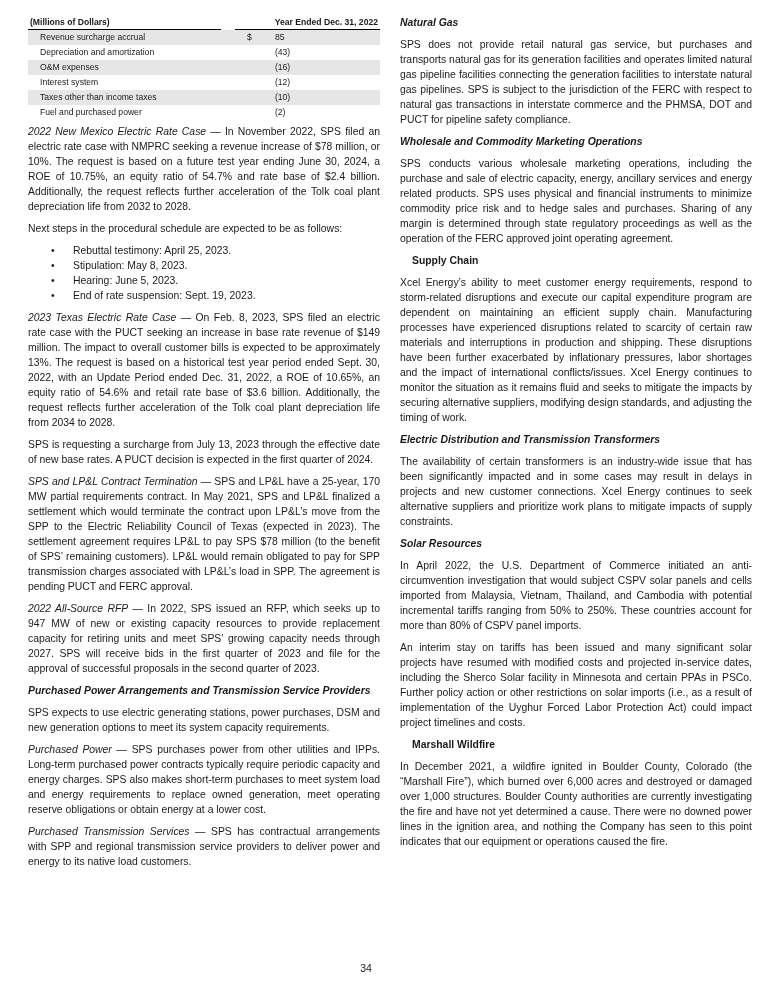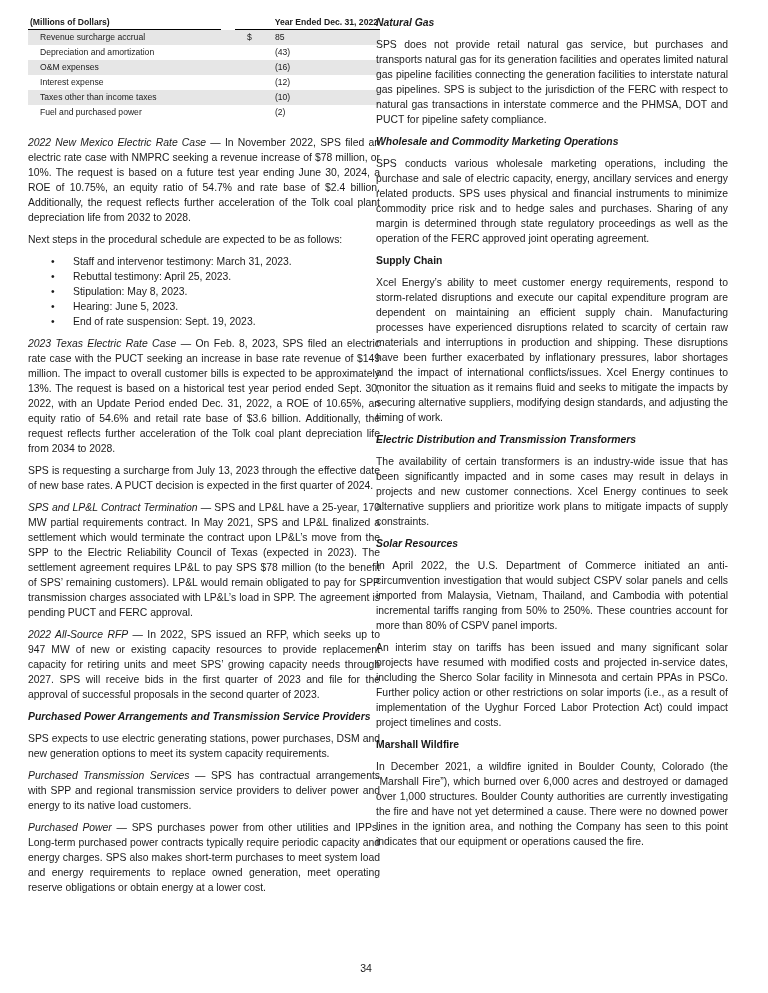--- a/index.html
+++ b/index.html
@@ -3,26 +3,26 @@
 <meta charset="utf-8">
 <style>
   html, body { margin: 0; padding: 0; background: #ffffff; }
   body {
     width: 768px; height: 993px; position: relative; overflow: hidden;
     font-family: "Liberation Sans", sans-serif; color: #1a1a1a;
     font-size: 10.4px; line-height: 15px;
   }
   .col { position: absolute; top: 15px; width: 352px; }
   .col-left { left: 28px; }
-  .col-right { left: 376px; }
+  .col-right { left: 400px; }
   p { margin: 0 0 7px 0; text-align: justify; }
   .it { font-style: italic; }
   .subhead { font-weight: bold; font-style: italic; margin: 0 0 7px 0; }
-  .boldhead { font-weight: bold; margin: 0 0 7px 0; }
-  table.fin { width: 100%; border-collapse: collapse; font-size: 8.6px; line-height: 11px; margin-bottom: 15px; }
+  .boldhead { font-weight: bold; margin: 0 0 7px 12px; }
+  table.fin { width: 100%; border-collapse: collapse; font-size: 8.6px; line-height: 11px; margin-bottom: 4px; }
   table.fin th { font-weight: bold; text-align: left; padding: 2px 2px 1px 2px; border-bottom: 1px solid #000; }
   table.fin th.yr { text-align: right; }
   table.fin td { padding: 2px 2px 2px 12px; }
   table.fin td.cur { width: 14px; }
   table.fin td.val { text-align: left; }
   table.fin tr.shade td { background: #e6e6e6; }
   table.fin th.gap { border-bottom: none; width: 10px; }
   ul.bullets { list-style: none; margin: 0 0 7px 0; padding: 0 0 0 23px; }
   ul.bullets li { position: relative; padding-left: 22px; }
   ul.bullets li::before { content: "\2022"; position: absolute; left: 0; }
@@ -56,21 +56,21 @@
         <td class="cur"></td>
         <td class="val">(43)</td>
       </tr>
       <tr class="shade">
         <td>O&amp;M expenses</td>
           <td></td>
         <td class="cur"></td>
         <td class="val">(16)</td>
       </tr>
       <tr>
-        <td>Interest expense</td>
+        <td>Interest system</td>
           <td></td>
         <td class="cur"></td>
         <td class="val">(12)</td>
       </tr>
       <tr class="shade">
         <td>Taxes other than income taxes</td>
           <td></td>
         <td class="cur"></td>
         <td class="val">(10)</td>
       </tr>
@@ -80,41 +80,40 @@
         <td class="cur"></td>
         <td class="val">(2)</td>
       </tr>
     </tbody>
   </table>
 
   <p><span class="it">2022 New Mexico Electric Rate Case</span><span> — In November 2022, SPS filed an electric rate case with NMPRC seeking a revenue increase of $78 million, or 10%. The request is based on a future test year ending June 30, 2024, a ROE of 10.75%, an equity ratio of 54.7% and rate base of $2.4 billion. Additionally, the request reflects further acceleration of the Tolk coal plant depreciation life from 2032 to 2028.</span></p>
 
   <p>Next steps in the procedural schedule are expected to be as follows:</p>
   <ul class="bullets">
-    <li>Staff and intervenor testimony: March 31, 2023.</li>
     <li>Rebuttal testimony: April 25, 2023.</li>
     <li>Stipulation: May 8, 2023.</li>
     <li>Hearing: June 5, 2023.</li>
     <li>End of rate suspension: Sept. 19, 2023.</li>
   </ul>
 
   <p><span class="it">2023 Texas Electric Rate Case</span><span> — On Feb. 8, 2023, SPS filed an electric rate case with the PUCT seeking an increase in base rate revenue of $149 million. The impact to overall customer bills is expected to be approximately 13%. The request is based on a historical test year period ended Sept. 30, 2022, with an Update Period ended Dec. 31, 2022, a ROE of 10.65%, an equity ratio of 54.6% and retail rate base of $3.6 billion. Additionally, the request reflects further acceleration of the Tolk coal plant depreciation life from 2034 to 2028.</span></p>
 
   <p>SPS is requesting a surcharge from July 13, 2023 through the effective date of new base rates. A PUCT decision is expected in the first quarter of 2024.</p>
 
   <p><span class="it">SPS and LP&amp;L Contract Termination</span><span> — SPS and LP&amp;L have a 25-year, 170 MW partial requirements contract. In May 2021, SPS and LP&amp;L finalized a settlement which would terminate the contract upon LP&amp;L’s move from the SPP to the Electric Reliability Council of Texas (expected in 2023). The settlement agreement requires LP&amp;L to pay SPS $78 million (to the benefit of SPS’ remaining customers). LP&amp;L would remain obligated to pay for SPP transmission charges associated with LP&amp;L’s load in SPP. The agreement is pending PUCT and FERC approval.</span></p>
 
   <p><span class="it">2022 All-Source RFP</span><span> — In 2022, SPS issued an RFP, which seeks up to 947 MW of new or existing capacity resources to provide replacement capacity for retiring units and meet SPS’ growing capacity needs through 2027. SPS will receive bids in the first quarter of 2023 and file for the approval of successful proposals in the second quarter of 2023.</span></p>
 
   <div class="subhead">Purchased Power Arrangements and Transmission Service Providers</div>
   <p>SPS expects to use electric generating stations, power purchases, DSM and new generation options to meet its system capacity requirements.</p>
 
+  <p><span class="it">Purchased Power</span><span> — SPS purchases power from other utilities and IPPs. Long-term purchased power contracts typically require periodic capacity and energy charges. SPS also makes short-term purchases to meet system load and energy requirements to replace owned generation, meet operating reserve obligations or obtain energy at a lower cost.</span></p>
+
   <p><span class="it">Purchased Transmission Services</span><span> — SPS has contractual arrangements with SPP and regional transmission service providers to deliver power and energy to its native load customers.</span></p>
-
-  <p><span class="it">Purchased Power</span><span> — SPS purchases power from other utilities and IPPs. Long-term purchased power contracts typically require periodic capacity and energy charges. SPS also makes short-term purchases to meet system load and energy requirements to replace owned generation, meet operating reserve obligations or obtain energy at a lower cost.</span></p>
 </div>
 
 <div class="col col-right">
   <div class="subhead">Natural Gas</div>
   <p>SPS does not provide retail natural gas service, but purchases and transports natural gas for its generation facilities and operates limited natural gas pipeline facilities connecting the generation facilities to interstate natural gas pipelines. SPS is subject to the jurisdiction of the FERC with respect to natural gas transactions in interstate commerce and the PHMSA, DOT and PUCT for pipeline safety compliance.</p>
 
   <div class="subhead">Wholesale and Commodity Marketing Operations</div>
   <p>SPS conducts various wholesale marketing operations, including the purchase and sale of electric capacity, energy, ancillary services and energy related products. SPS uses physical and financial instruments to minimize commodity price risk and to hedge sales and purchases. Sharing of any margin is determined through state regulatory proceedings as well as the operation of the FERC approved joint operating agreement.</p>
 
 

